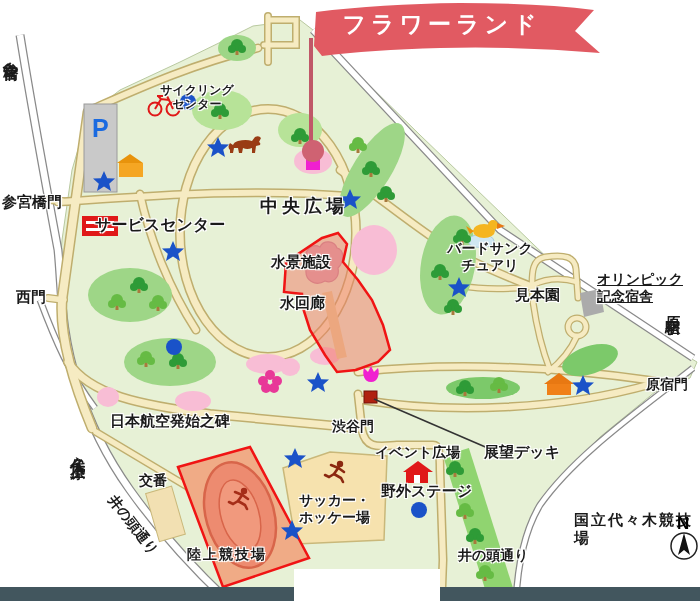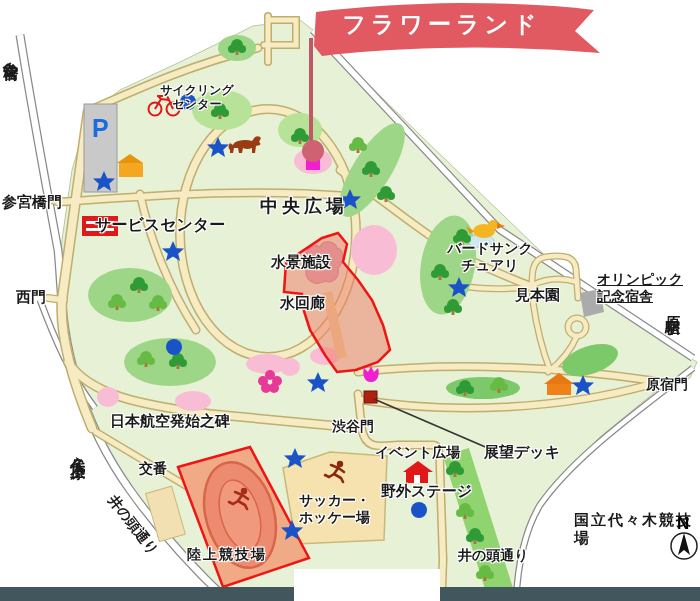--- a/index.html
+++ b/index.html
@@ -285,21 +285,21 @@
 記念宿舎</div>
 <div class="lbl v" style="left:664px;top:304px;font-size:15px;">原宿駅</div>
 <div class="lbl" style="left:646px;top:376px;font-size:14px;">原宿門</div>
 <div class="lbl" style="left:110px;top:412px;font-size:15px;">日本航空発始之碑</div>
 <div class="lbl" style="left:332px;top:418px;font-size:14px;">渋谷門</div>
 <div class="lbl" style="left:375px;top:444px;font-size:14px;">イベント広場</div>
 <div class="lbl" style="left:484px;top:443px;font-size:15px;">展望デッキ</div>
 <div class="lbl" style="left:381px;top:482px;font-size:15px;">野外ステージ</div>
 <div class="lbl" style="left:299px;top:492px;font-size:14px;">サッカー・
 ホッケー場</div>
-<div class="lbl" style="left:139px;top:460px;font-size:14px;">交番</div>
+<div class="lbl" style="left:139px;top:472px;font-size:14px;">交番</div>
 <div class="lbl" style="left:187px;top:524px;font-size:14px;letter-spacing:2px;margin-top:22px;">陸上競技場</div>
 <div class="lbl v" style="left:69px;top:446px;font-size:15px;">代々木上原へ</div>
 <div class="lbl" id="lbl-inokashira" style="left:118px;top:492px;font-size:14px;">井の頭通り</div>
 <div class="lbl" style="left:458px;top:547px;font-size:14px;">井の頭通り</div>
 <div class="lbl" style="left:526px;top:511px;font-size:15px;letter-spacing:2px;margin-left:48px;">国立代々木競技場</div>
 <div class="lbl" id="lbl-parking" style="left:92px;top:114px;">P</div>
 <div class="lbl" id="lbl-compassN" style="left:677px;top:514px;">N</div>
 
 </div>
 

